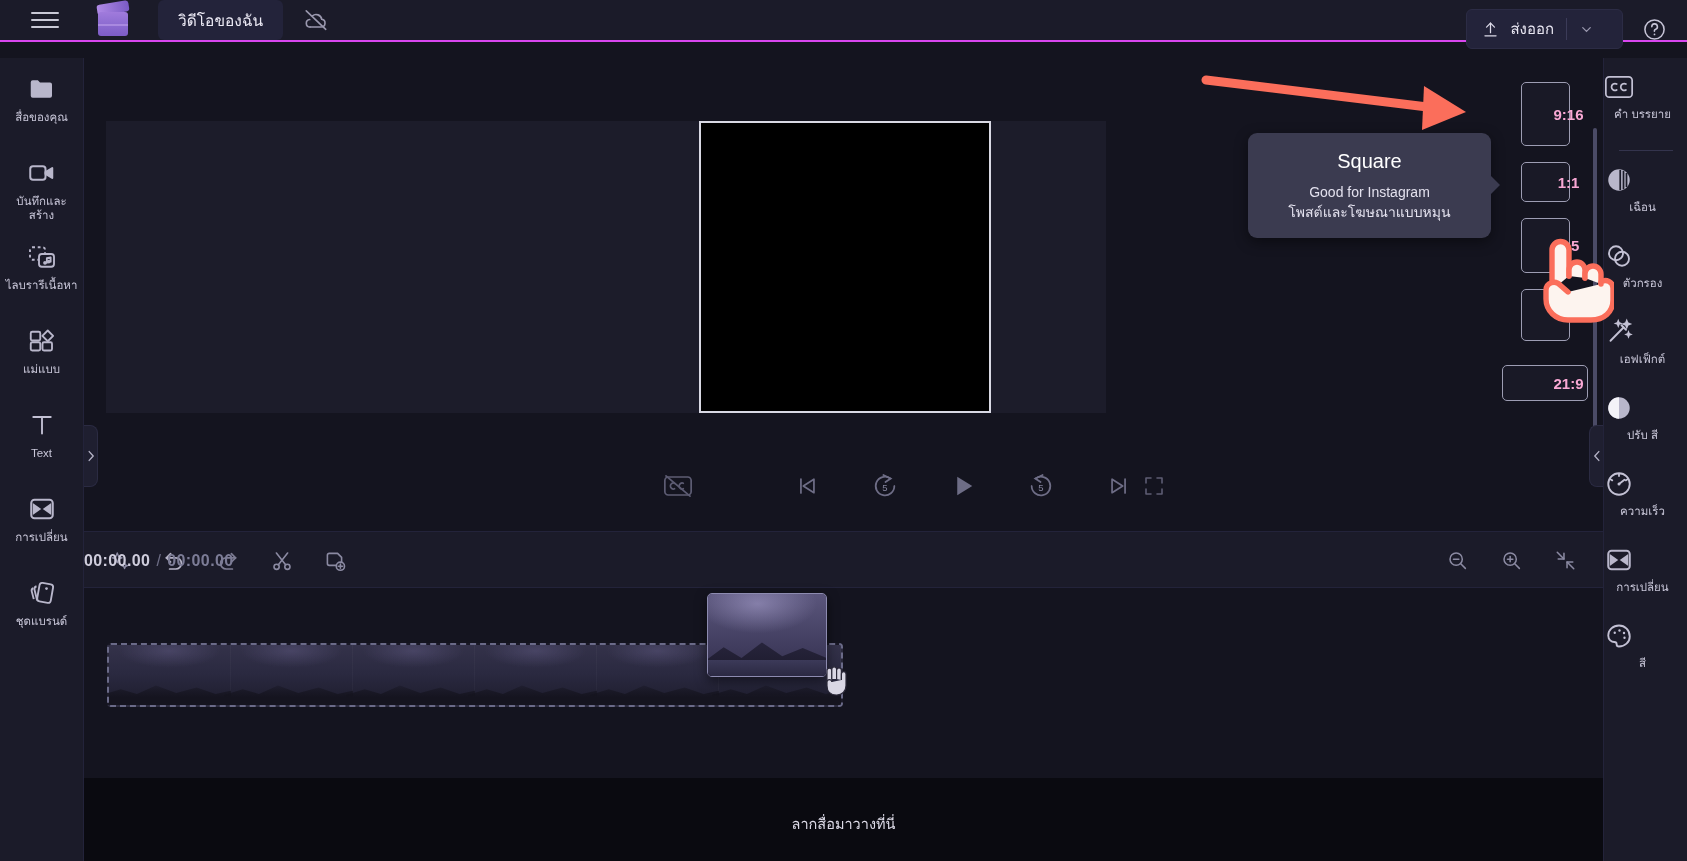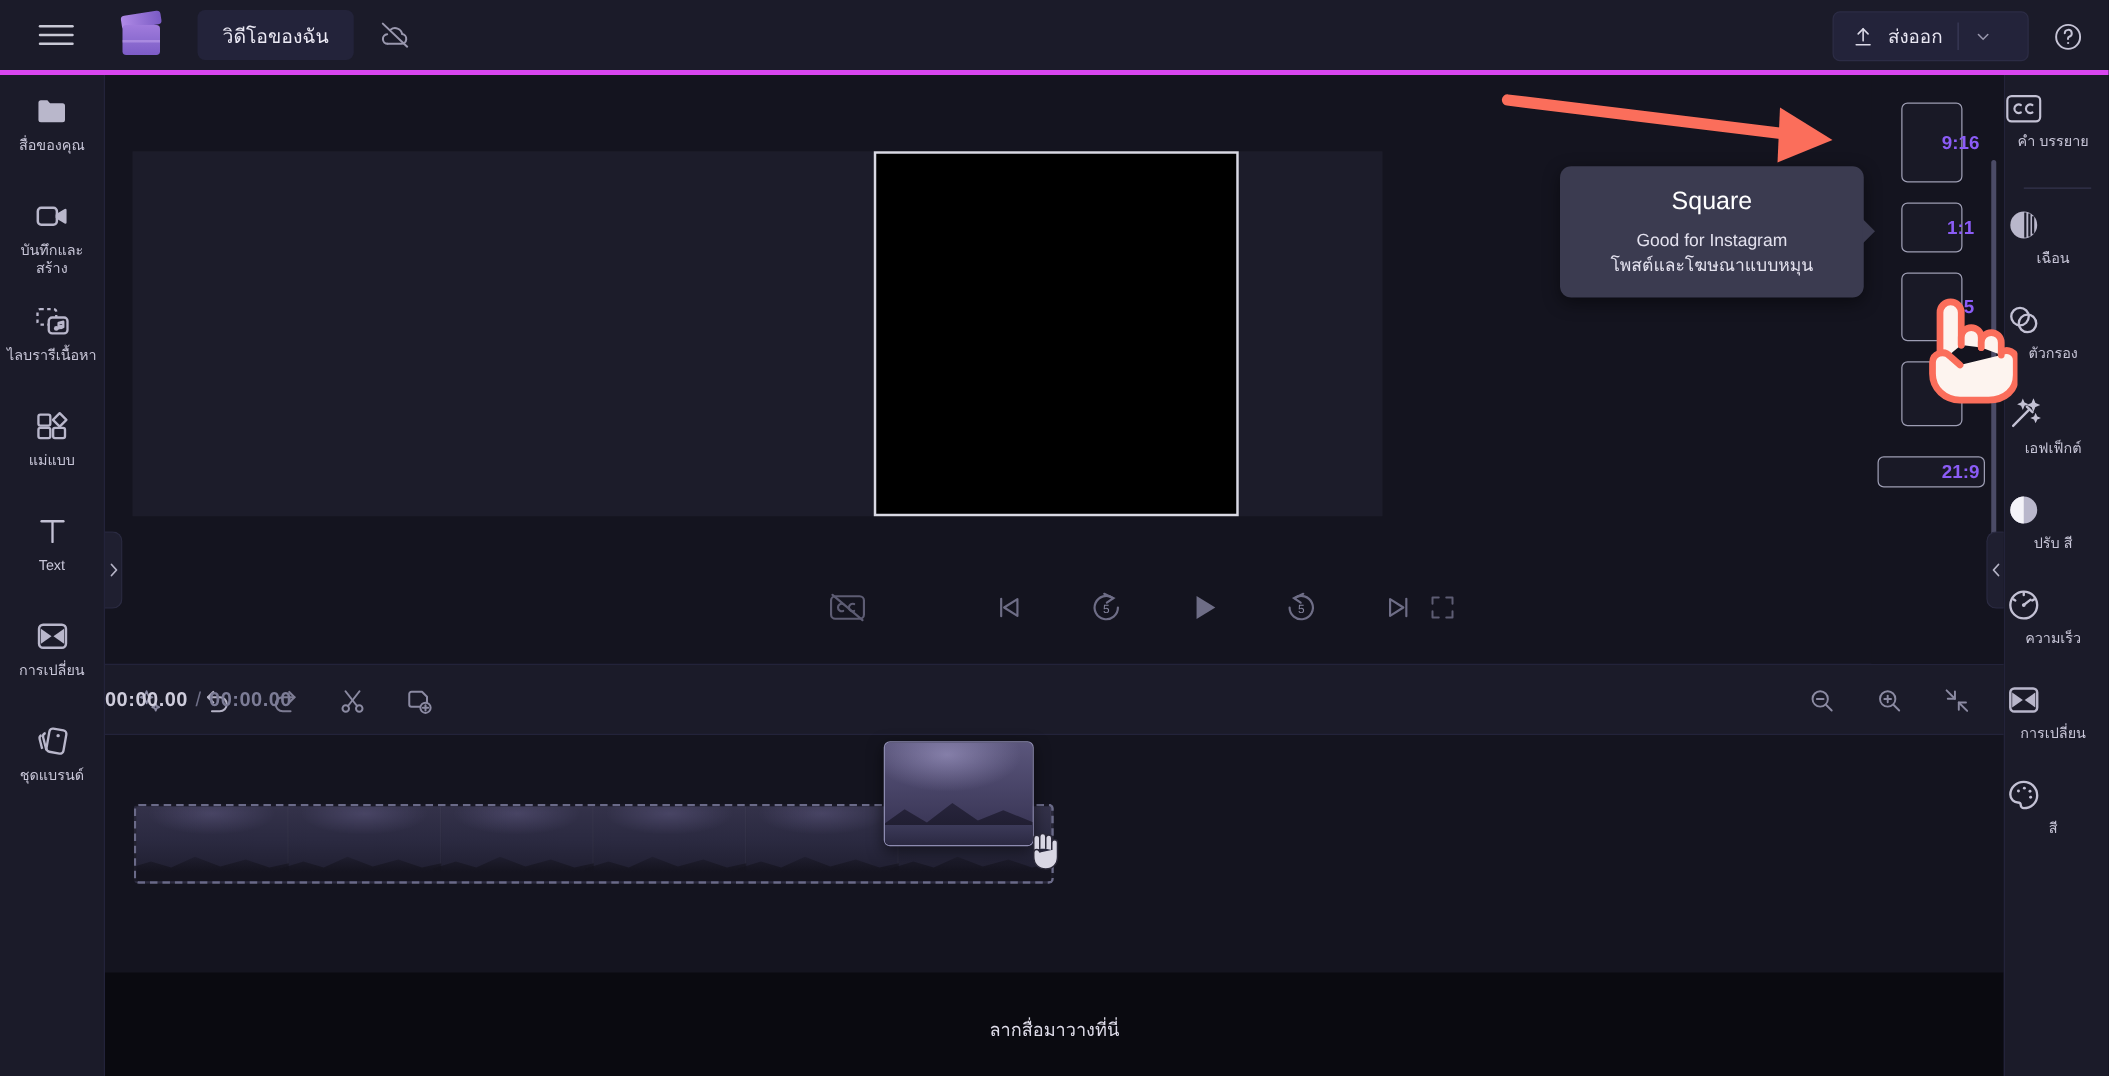--- a/index.html
+++ b/index.html
@@ -6,24 +6,24 @@
   html, body {
     width: 1687px; height: 861px;
     background: #14141f;
     font-family: "Liberation Sans", "DejaVu Sans", sans-serif;
     overflow: hidden;
   }
   #app { position: relative; width: 1687px; height: 861px; background: #14141f; }
 
   
   .topbar {
-    position: absolute; top: 0; left: 0; width: 1687px; height: 60px;
+    position: absolute; top: 0; left: 0; width: 1687px; height: 42px;
     background: #1b1b29;
     display: flex; align-items: center;
-    border-bottom: 4px solid #d946ef;
+    border-bottom: 2px solid #d946ef;
     z-index: 30;
   }
   .hamburger {
     width: 54px; height: 58px; display: flex; flex-direction: column;
     align-items: center; justify-content: center; gap: 5px;
     margin-left: 18px; cursor: pointer;
   }
   .hamburger span { display:block; width: 28px; height: 2px; background: #c9c9d6; border-radius: 1px; }
 
   .app-logo {
@@ -131,27 +131,27 @@
 
   
   .ar-panel {
     position:absolute; top: 58px; right: 84px; width: 106px; height: 473px;
     background:#14141f; z-index: 24;
   }
   .ar-list { position:absolute; left: 0; top: 24px; width: 96px; }
   .ar-btn {
     margin: 0 auto 16px auto; border: 1px solid #9d9db3; border-radius: 5px;
     display:flex; align-items:center; justify-content:center;
-    color:#8b5cf6; font-size: 15px; font-weight: 700; cursor:pointer; background:#191926;padding-left:47px;
+    color:#f9a8d4; font-size: 15px; font-weight: 700; cursor:pointer; background:#191926;padding-left:47px;
   }
   .ar-916 { width: 36px; height: 64px; }
   .ar-11  { width: 40px; height: 40px; }
   .ar-45  { width: 44px; height: 55px; }
   .ar-23  { width: 42px; height: 52px; }
-  .ar-219 { width: 86px; height: 25px; margin-top: 24px;}
+  .ar-219 { width: 86px; height: 36px; margin-top: 24px;}
   .ar-scrollbar {
     position:absolute; right: 6px; top: 70px; width: 4px; height: 300px;
     background:#4b4b66; border-radius: 2px;
   }
 
   
   .tooltip {
     position:absolute; left: 1248px; top: 133px; width: 243px; height: 105px;
     background:#3b3b50; border-radius: 9px; z-index: 28;
     display:flex; flex-direction:column; align-items:center; justify-content:center;

